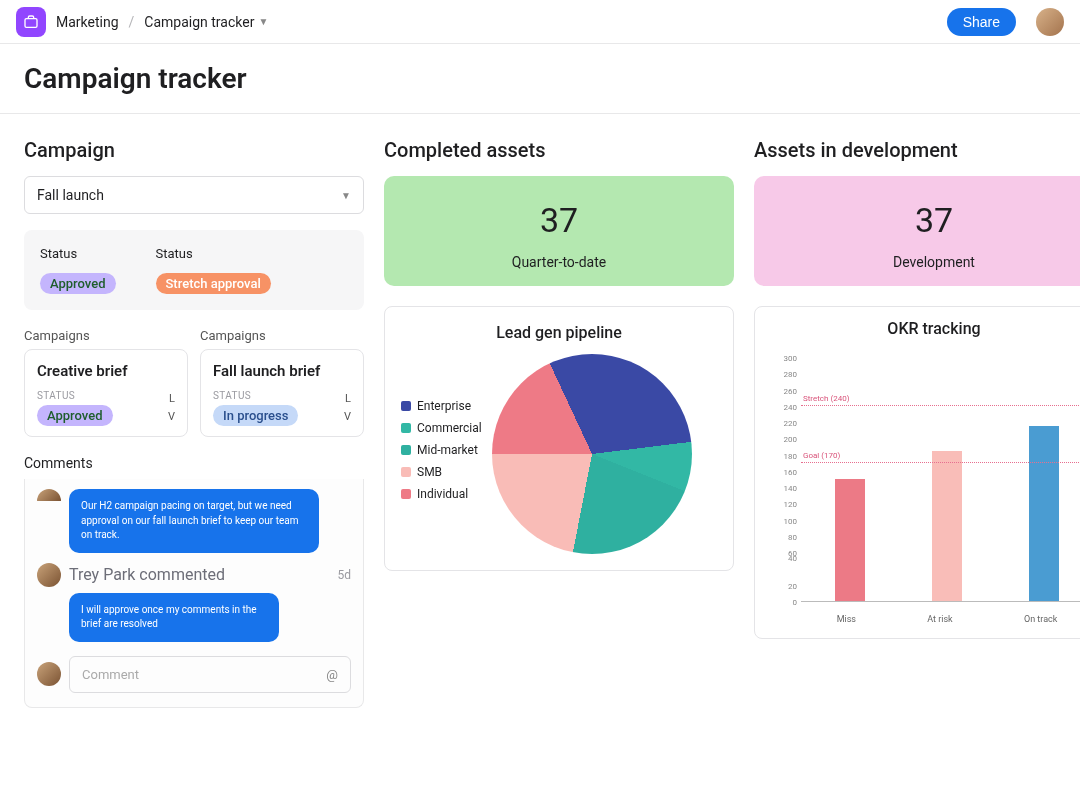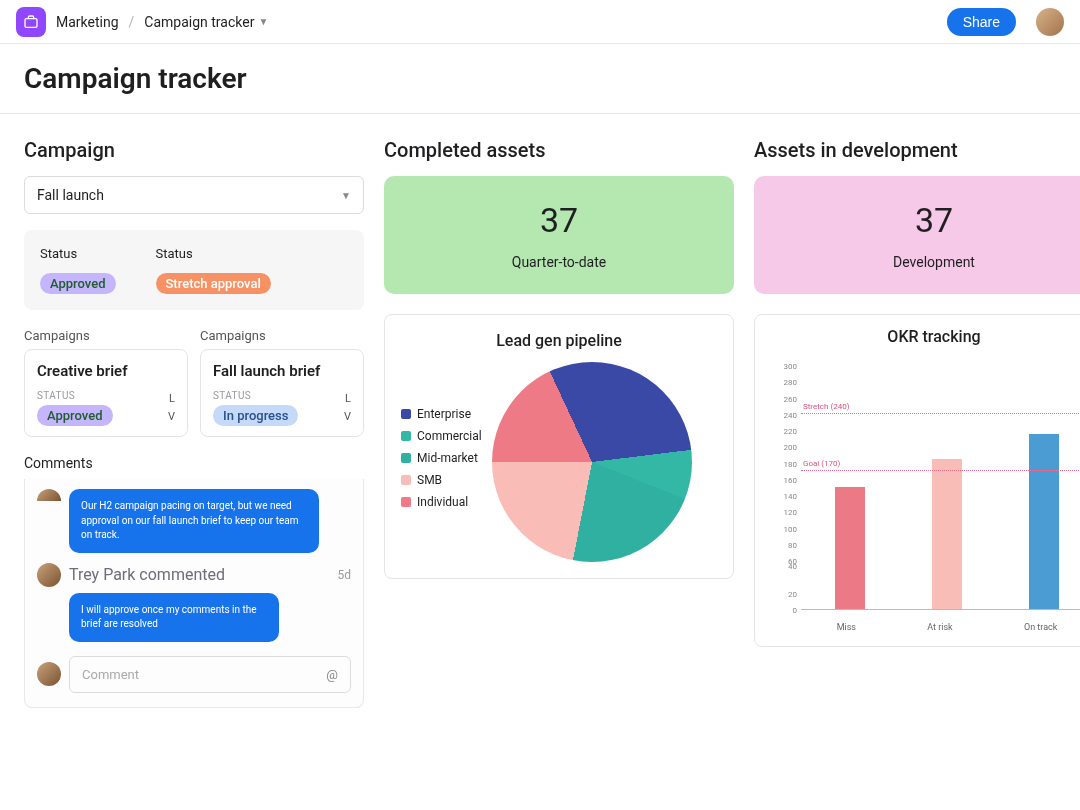--- a/index.html
+++ b/index.html
@@ -99,21 +99,21 @@
     .meta-time { font-size:12px; color:#9a9aa0; margin-left:auto; }
     .comment-input {
       flex:1; border:1px solid #dcdcdf; border-radius:6px;
       padding:10px 12px; font-size:13px;
       display:flex; justify-content:space-between; align-items:center;
     }
     .comment-input .at { color:#888; }
 
     
     .stat-card {
-      border-radius:10px; padding:24px 10px 24px; text-align:center; margin-bottom:20px;
+      border-radius:10px; padding:24px 10px 16px; text-align:center; margin-bottom:20px;
     }
     .stat-green { background:#b4e8b0; }
     .stat-pink { background:#f7c9e8; }
     .stat-num { font-size:34px; font-weight:400; }
     .stat-lbl { font-size:14px; margin-top:14px; }
 
     
     .chart-panel { border:1px solid #e4e4e7; border-radius:8px; padding:16px; }
     .chart-title { text-align:center; font-size:16px; font-weight:500; margin-bottom:12px; }
 

